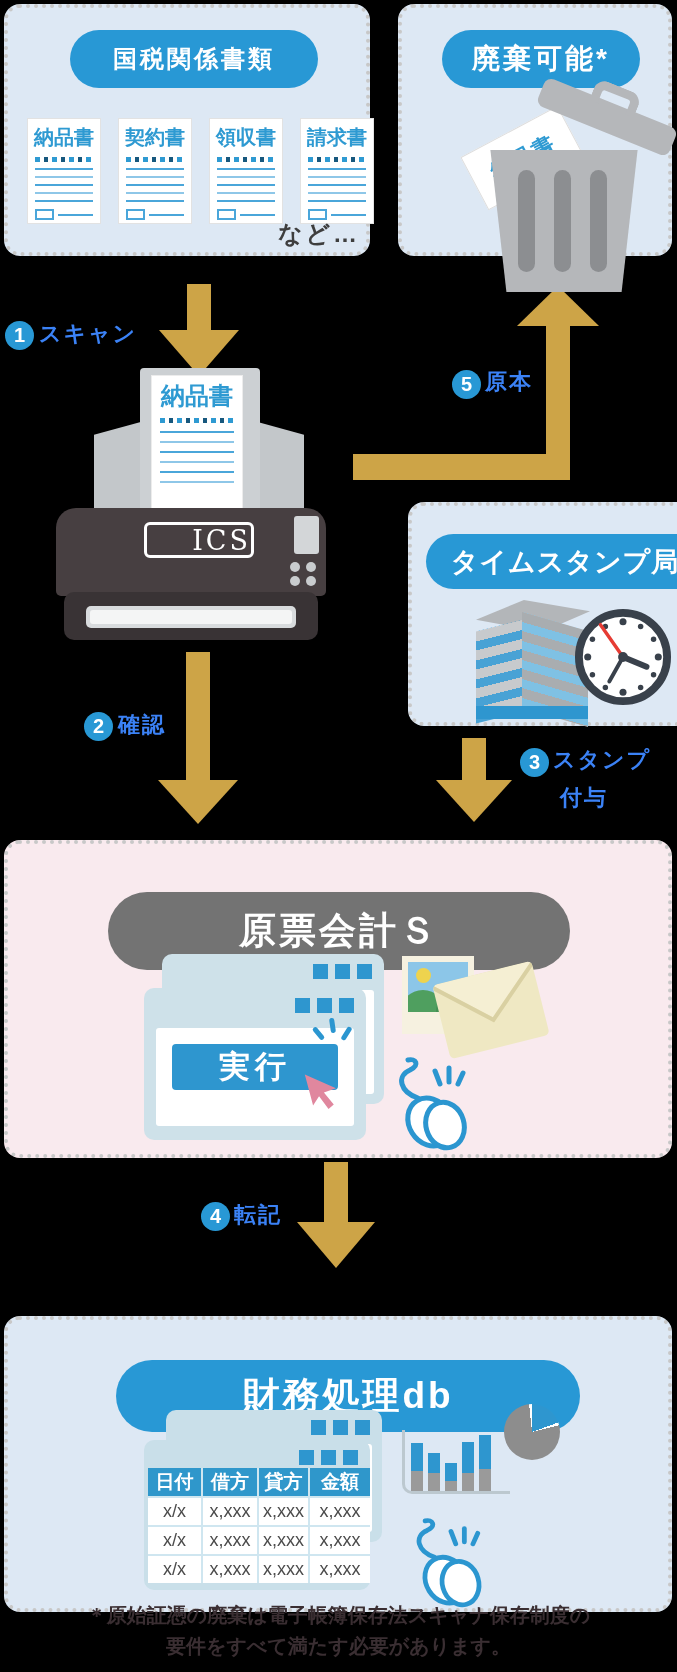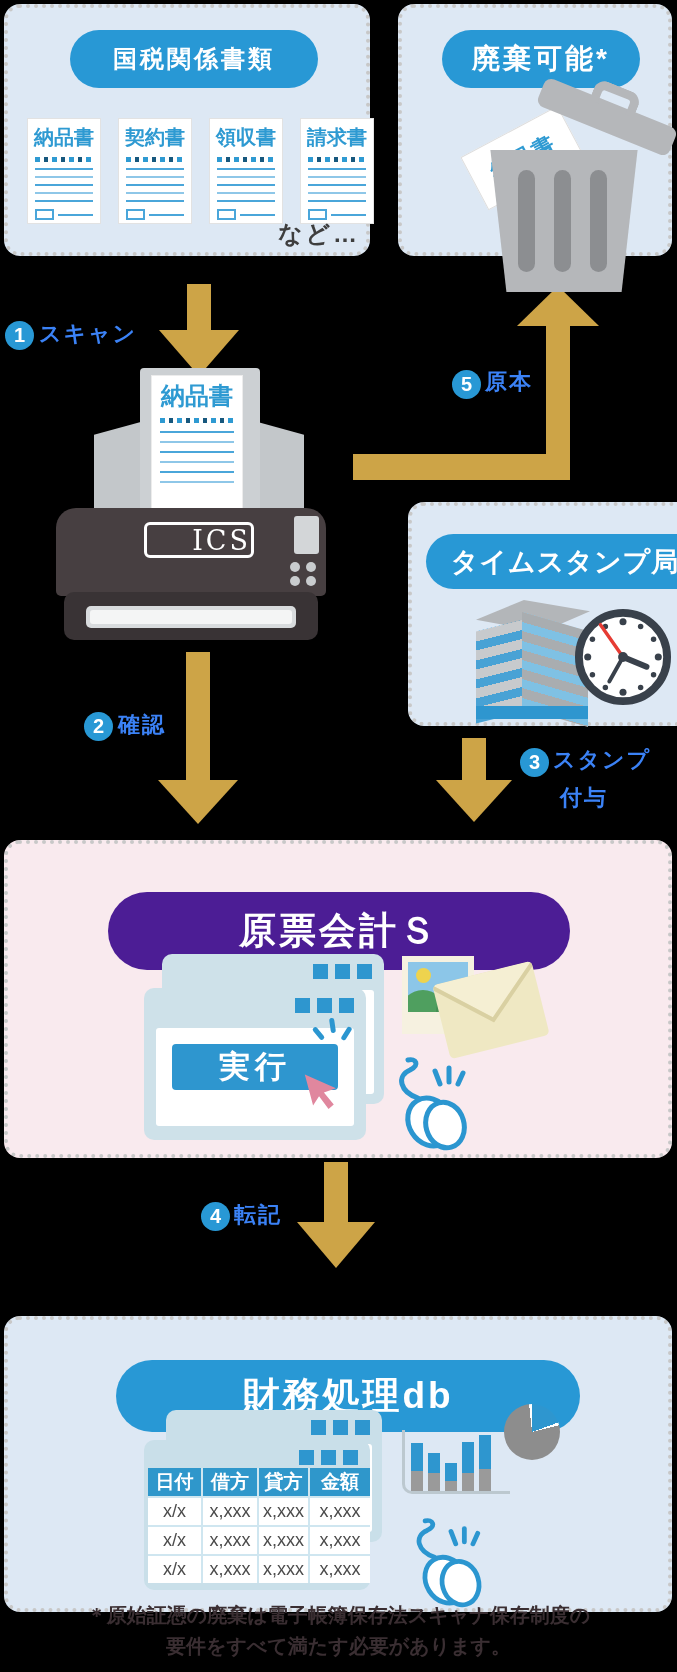--- a/index.html
+++ b/index.html
@@ -7,21 +7,21 @@
   body{font-family:"Liberation Sans","DejaVu Sans",sans-serif;}
   .canvas{position:relative;width:677px;height:1672px;background:#000;overflow:hidden;margin:0 auto;}
 
   
   .zone{position:absolute;border:4px dotted #c8c8c8;border-radius:16px;}
   .zone.blue-bg{background:#dde8f4;}
   .zone.pink-bg{background:#f9eaee;}
   .pill{position:absolute;border-radius:999px;color:#fff;font-weight:600;
         display:flex;align-items:center;justify-content:center;letter-spacing:3px;}
   .pill.blue{background:#2898d5;}
-  .pill.pink{background:#4c1d95;}
+  .pill.pink{background:#737373;}
 
   
   .stepnum{position:absolute;width:29px;height:29px;border-radius:50%;background:#2898d5;
            color:#fff;font-size:20px;font-weight:700;display:flex;align-items:center;justify-content:center;}
   .steptext{position:absolute;font-size:22px;font-weight:600;color:#3b82f6;letter-spacing:2px;white-space:nowrap;}
   .ar{position:absolute;background:#cda447;}
   .ar-head-down{position:absolute;width:0;height:0;border-left:40px solid transparent;
                 border-right:40px solid transparent;border-top:46px solid #cda447;}
   .ar-head-up{position:absolute;width:0;height:0;border-left:41px solid transparent;
               border-right:41px solid transparent;border-bottom:40px solid #cda447;}

